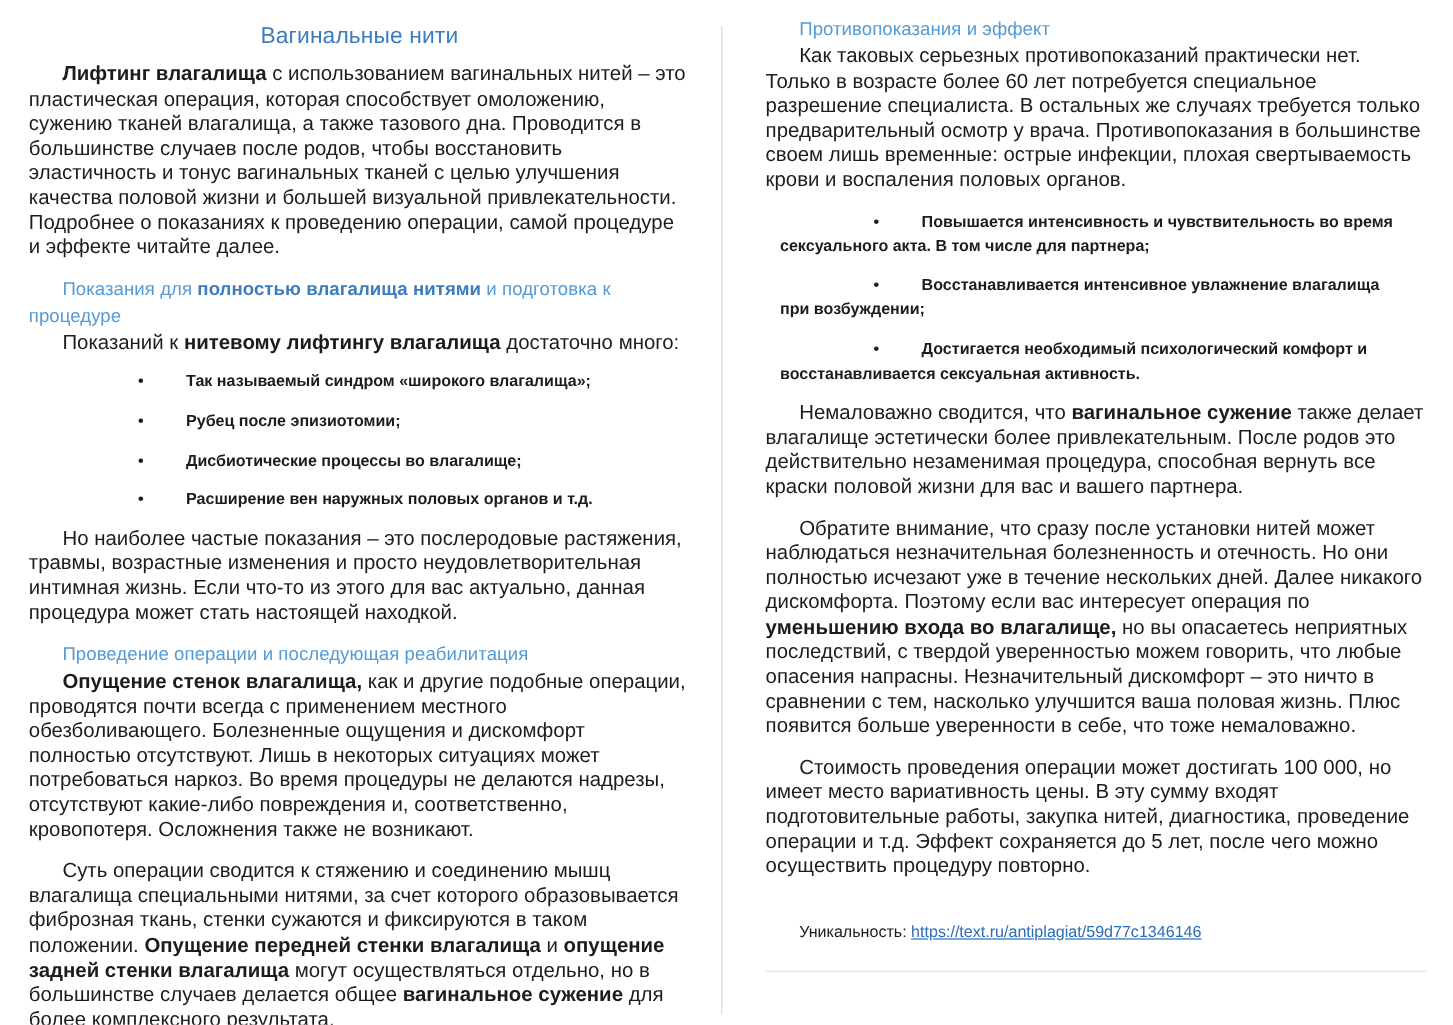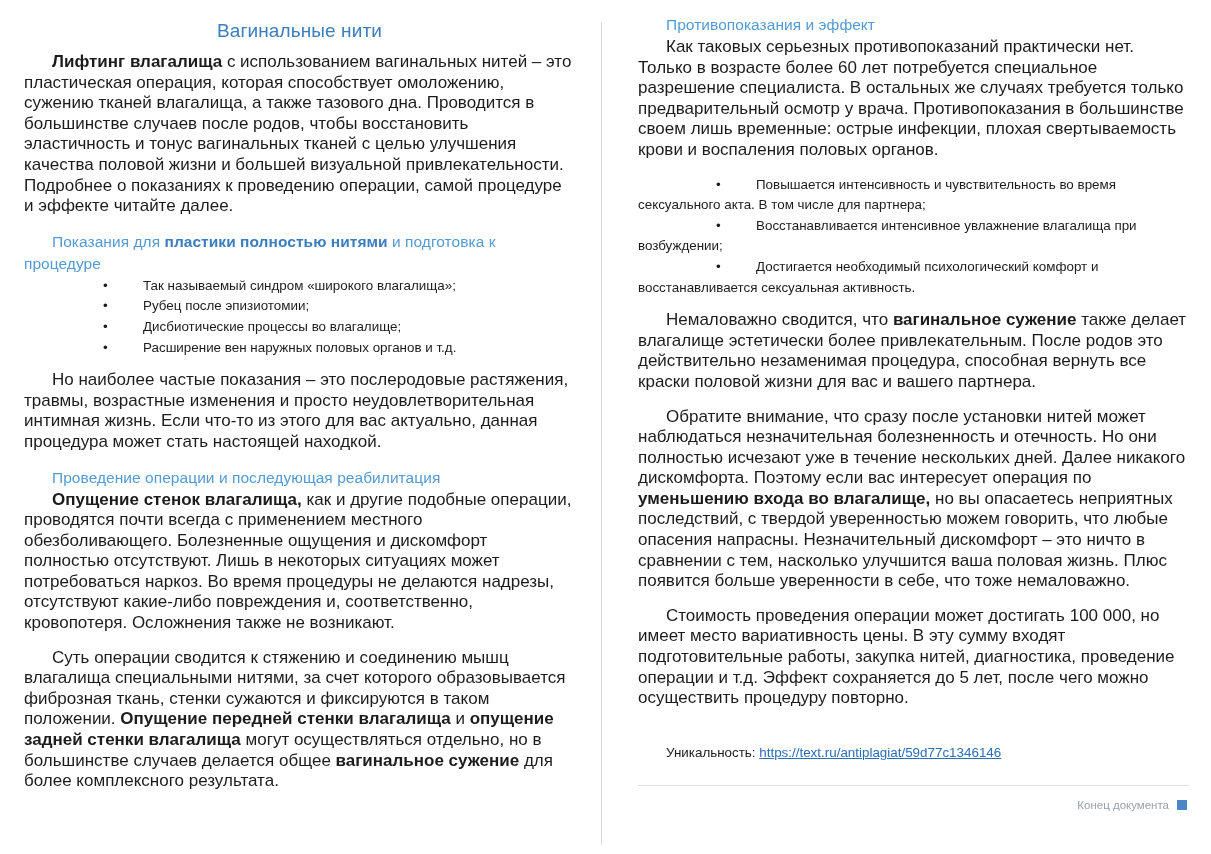--- a/index.html
+++ b/index.html
@@ -104,22 +104,23 @@
   ul.bullets {
     list-style: none;
     margin: 0 0 12px 0;
     padding: 0;
   }
   ul.bullets li {
     font-size: 13.4px;
     line-height: 20.6px;
     position: relative;
     padding-left: 119px;
-    margin: 0;
+    margin: 12px;
     color: #1c1c1c;
+    font-weight: bold;
   }
   ul.bullets li .bullet-glyph {
     position: absolute;
     left: 79px;
     top: 0;
     font-size: 13.4px;
     line-height: 20.6px;
   }
   
   ul.bullets.rt li {
@@ -181,22 +182,23 @@
   <div class="column-divider"></div>
 
   <div class="columns">
 
     <div class="col col-left">
 
       <h1 class="doc-title">Вагинальные нити</h1>
 
       <p class="body"><b>Лифтинг влагалища</b><span> с использованием вагинальных нитей – это пластическая операция, которая способствует омоложению, сужению тканей влагалища, а также тазового дна. Проводится в большинстве случаев после родов, чтобы восстановить эластичность и тонус вагинальных тканей с целью улучшения качества половой жизни и большей визуальной привлекательности. Подробнее о показаниях к проведению операции, самой процедуре и эффекте читайте далее.</span></p>
 
-      <h2 class="section-heading indent"><span>Показания для </span><b>пластики полностью нитями</b><span> и подготовка к процедуре</span></h2>
-
+      <h2 class="section-heading indent"><span>Показания для </span><b>полностью влагалища нитями</b><span> и подготовка к процедуре</span></h2>
+
+      <p class="body no-indent tight" style="padding-left:28px"><span>Показаний к </span><b>нитевому лифтингу влагалища</b><span> достаточно много:</span></p>
 
       <ul class="bullets">
         <li><span class="bullet-glyph">•</span><span>Так называемый синдром «широкого влагалища»;</span></li>
         <li><span class="bullet-glyph">•</span><span>Рубец после эпизиотомии;</span></li>
         <li><span class="bullet-glyph">•</span><span>Дисбиотические процессы во влагалище;</span></li>
         <li><span class="bullet-glyph">•</span><span>Расширение вен наружных половых органов и т.д.</span></li>
       </ul>
 
       <p class="body">Но наиболее частые показания – это послеродовые растяжения, травмы, возрастные изменения и просто неудовлетворительная интимная жизнь. Если что-то из этого для вас актуально, данная процедура может стать настоящей находкой.</p>
 
@@ -226,21 +228,17 @@
       <p class="body"><span>Немаловажно сводится, что </span><b>вагинальное сужение</b><span> также делает влагалище эстетически более привлекательным. После родов это действительно незаменимая процедура, способная вернуть все краски половой жизни для вас и вашего партнера.</span></p>
 
       <p class="body"><span>Обратите внимание, что сразу после установки нитей может наблюдаться незначительная болезненность и отечность. Но они полностью исчезают уже в течение нескольких дней. Далее никакого дискомфорта. Поэтому если вас интересует операция по </span><b>уменьшению входа во влагалище,</b><span> но вы опасаетесь неприятных последствий, с твердой уверенностью можем говорить, что любые опасения напрасны. Незначительный дискомфорт – это ничто в сравнении с тем, насколько улучшится ваша половая жизнь. Плюс появится больше уверенности в себе, что тоже немаловажно.</span></p>
 
       <p class="body">Стоимость проведения операции может достигать 100 000, но имеет место вариативность цены. В эту сумму входят подготовительные работы, закупка нитей, диагностика, проведение операции и т.д. Эффект сохраняется до 5 лет, после чего можно осуществить процедуру повторно.</p>
 
       <p class="uniqueness"><span>Уникальность: </span><a href="#">https://text.ru/antiplagiat/59d77c1346146</a></p>
 
       <div class="footer-rule"></div>
 
-      <div class="doc-end">
-        <span class="label">Конец документа</span>
-        <span class="end-marker"></span>
-      </div>
 
     </div>
 
   </div>
 </div>
 
 </body></html>

